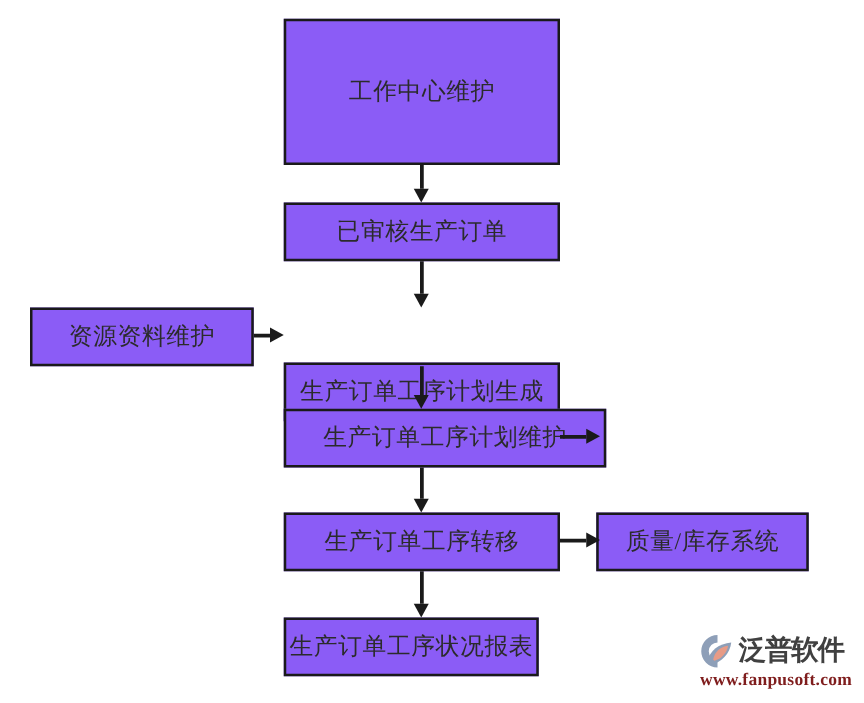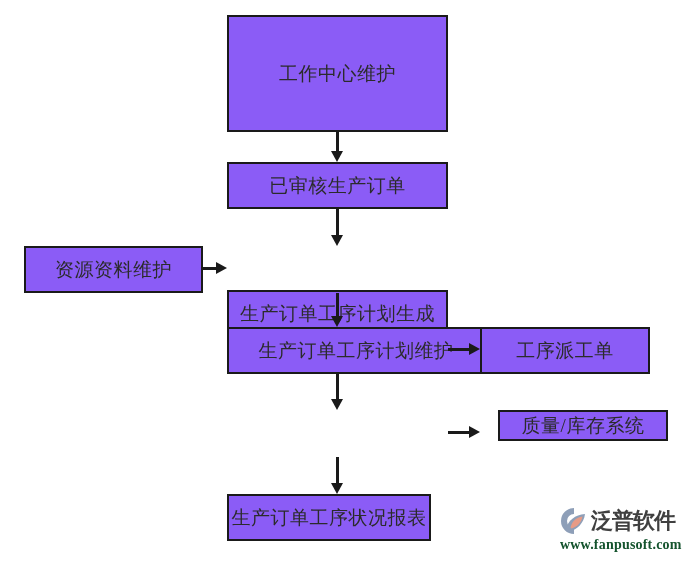--- a/index.html
+++ b/index.html
@@ -36,21 +36,21 @@
     display: block;
   }
   
   #node-base      { left: 227px; top: 15px;  width: 221px; height: 117px; }
   #node-routing   { left: 227px; top: 162px; width: 221px; height: 47px;  }
   #node-approved  { left: 24px;  top: 246px; width: 179px; height: 47px;  }
   #node-generate  { left: 227px; top: 246px; width: 221px; height: 47px; margin-top: 44px;  }
   #node-planmaint { left: 227px; top: 327px; width: 258px; height: 47px;  }
   #node-dispatch  { left: 480px; top: 327px; width: 170px; height: 47px;  }
   #node-transfer  { left: 227px; top: 410px; width: 221px; height: 47px;  }
-  #node-qtystock  { left: 498px; top: 410px; width: 170px; height: 31px;  }
+  #node-qtystock  { left: 477px; top: 410px; width: 170px; height: 47px;  }
   #node-report    { left: 227px; top: 494px; width: 204px; height: 47px;  }
 
   
   .conn {
     position: absolute;
   }
   .conn.vert .stem {
     position: absolute;
     left: 0;
     top: 0;
@@ -142,21 +142,21 @@
     font-weight: bold;
     color: #404040;
     letter-spacing: -1px;
     line-height: 1;
     white-space: nowrap;
   }
   #logo-url {
     font-family: "Liberation Serif", "DejaVu Serif", serif;
     font-size: 14px;
     font-weight: bold;
-    color: #14532d;
+    color: #7f1d1d;
     letter-spacing: 0.2px;
     margin-top: 1px;
     white-space: nowrap;
   }
 </style>
 </head>
 <body>
 
 <div id="canvas">
 
@@ -173,24 +173,24 @@
   </div>
 
   <div class="node" id="node-generate">
     <span class="line">生产订单工序计划生成</span>
   </div>
 
   <div class="node" id="node-planmaint">
     <span class="line">生产订单工序计划维护</span>
   </div>
 
-  <div class="node" id="node-dispatch">
-    <span class="line">工序派工单</span>
-  </div>
-
+
+  <div class="node" id="node-transfer">
+    <span class="line">生产订单工序转移</span>
+  </div>
 
   <div class="node" id="node-qtystock">
     <span class="line">质量/库存系统</span>
   </div>
 
   <div class="node" id="node-report">
     <span class="line">生产订单工序状况报表</span>
   </div>
 
   <div class="conn vert" id="arrow-base-routing">

